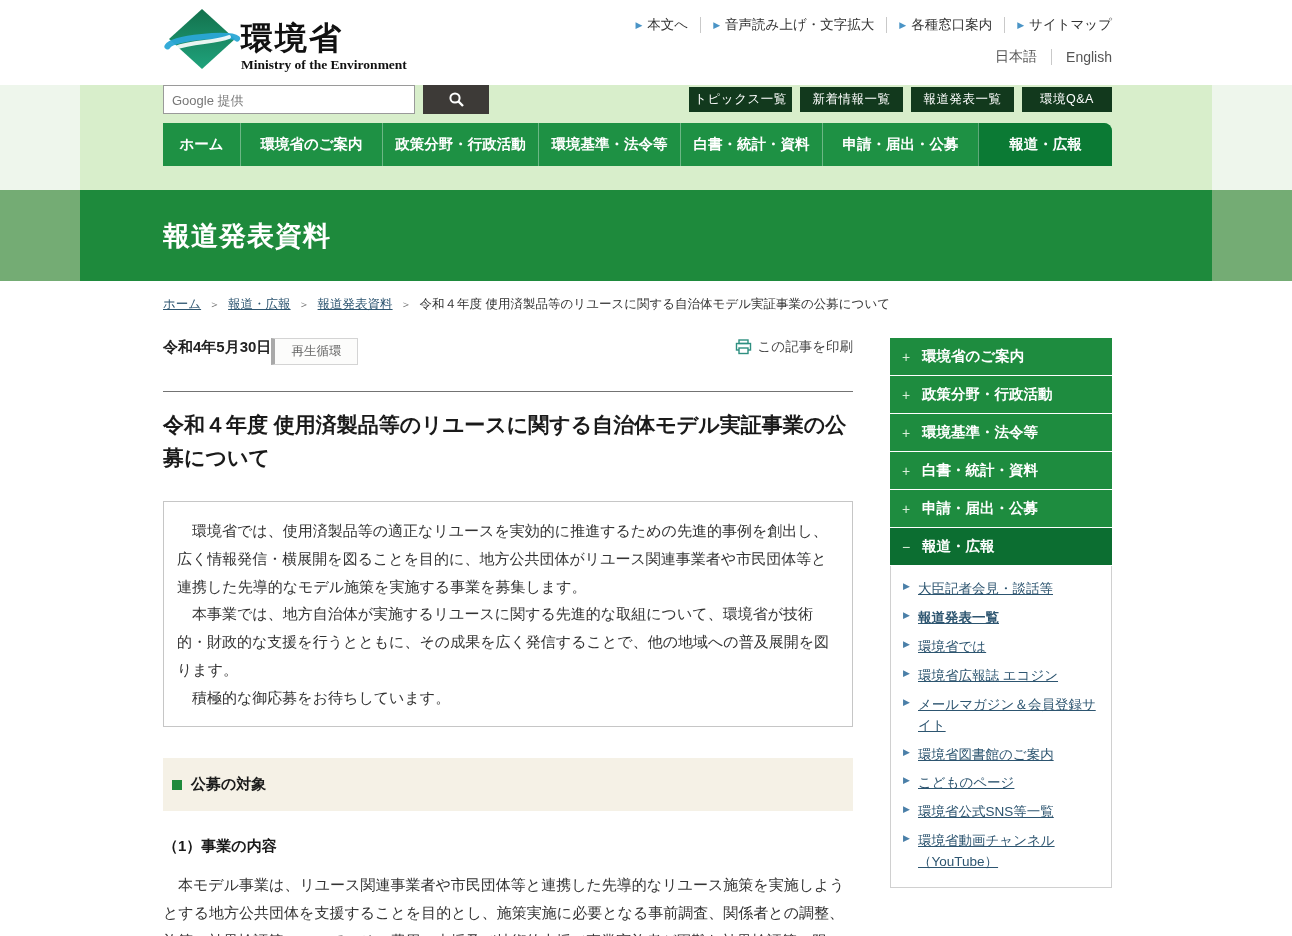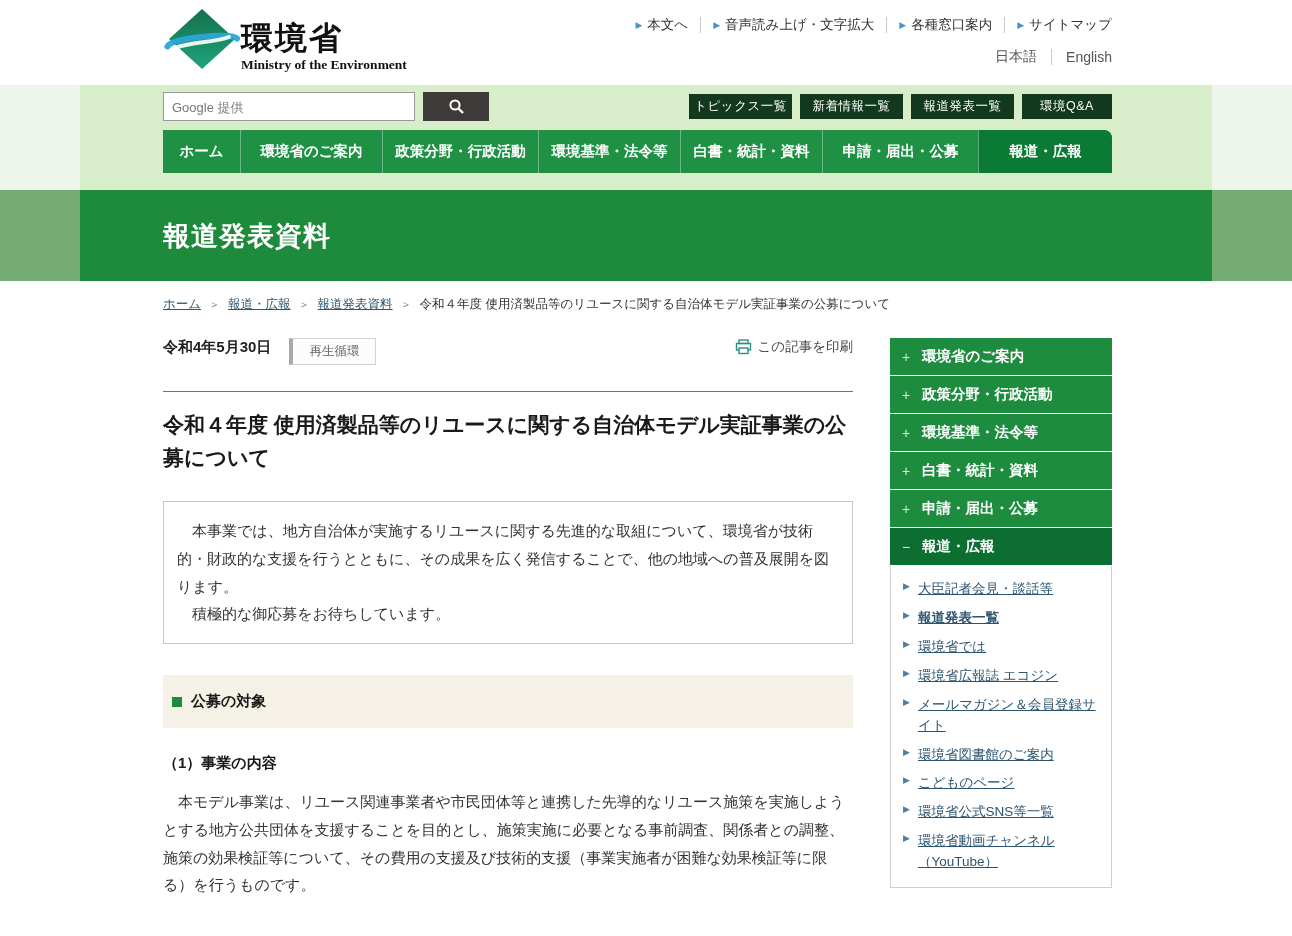--- a/index.html
+++ b/index.html
@@ -22,21 +22,21 @@
   .utility-links .ulink { display:flex; align-items:center; gap:5px; cursor:pointer; white-space:nowrap; }
   .utility-links .sep { width:1px; height:16px; background:#c9c9c9; margin:0 12px; }
   .tri { color:#4a94c6; font-size:9px; line-height:1; }
   .lang-row { display:flex; align-items:center; justify-content:flex-end; margin-top:14px; font-size:14px; color:#555; }
   .lang-row .sep { width:1px; height:16px; background:#c9c9c9; margin:0 14px; }
   .lang-row span { cursor:pointer; }
 
   
   .band-outer { height:105px; background:#eef6ec; }
   .band { height:105px; background:#d8eecb; }
-  .band .inner { padding-top:7px; }
+  .band .inner { }
   .search-row { display:flex; align-items:center; }
   .search-input { width:252px; height:29px; border:1px solid #9a9a9a; background:#fff; padding:0 8px; font-size:14px; color:#333; }
   .search-input::placeholder { color:#777; font-size:13px; }
   .search-btn { width:66px; height:29px; margin-left:8px; background:#3d3a37; border:none; cursor:pointer; display:flex; align-items:center; justify-content:center; }
   .quick-links { margin-left:auto; display:flex; gap:8px; }
   .quick-btn { width:103px; height:25px; background:#12391d; color:#fff; font-size:12.5px; border:none; cursor:pointer; display:flex; align-items:center; justify-content:center; white-space:nowrap; letter-spacing:0.5px; }
   .quick-btn:last-child { width:90px; }
 
   .main-nav { margin-top:9px; height:43px; display:flex; background:#1e9144; border-radius:0 8px 0 0; overflow:hidden; }
   .nav-item { display:flex; align-items:center; justify-content:center; color:#fff; font-size:14.5px; font-weight:bold; cursor:pointer; border-left:1px solid rgba(255,255,255,0.35); white-space:nowrap; }
@@ -54,21 +54,21 @@
   .breadcrumb a { color:#2d5570; text-decoration:underline; cursor:pointer; }
   .breadcrumb .bsep { color:#666; margin:0 8px; font-size:11px; }
 
   
   .main-grid { display:flex; gap:37px; margin-top:25px; align-items:flex-start; }
   .main-col { width:690px; }
   .aside-col { width:222px; }
 
   .date-row { display:flex; align-items:flex-start; padding-bottom:26px; border-bottom:1px solid #737373; }
   .article-date { font-size:15px; font-weight:bold; color:#222; }
-  .category-tag { margin-left:18px; font-size:12.5px; color:#666; background:#fcfcfb; border:1px solid #d4d4d4; border-left:4px solid #a9a9a9; padding:4px 16px; cursor:pointer; }
+  .category-tag { font-size:12.5px; color:#666; background:#fcfcfb; border:1px solid #d4d4d4; border-left:4px solid #a9a9a9; padding:4px 16px; cursor:pointer; }
   .print-link { margin-left:auto; display:flex; align-items:center; gap:6px; font-size:13.5px; color:#444; cursor:pointer; }
 
   .article-title { font-size:21px; font-weight:bold; color:#1a1a1a; line-height:1.55; margin-top:17px; }
 
   .intro-box { margin-top:27px; border:1px solid #c6c6c6; padding:15px 13px; }
   .intro-box p { font-size:15px; line-height:1.85; text-indent:1em; color:#333; }
 
   .section-bar { margin-top:31px; background:#f5f1e6; padding:17px 9px; display:flex; align-items:center; gap:9px; }
   .square-bullet { width:10px; height:10px; background:#1e8a3c; flex:none; }
   .section-bar-label { font-size:15px; font-weight:bold; color:#1a1a1a; }
@@ -203,20 +203,21 @@
             <rect x="1.5" y="4.5" width="14" height="6.5" fill="none" stroke="#2e8f80" stroke-width="1.4"></rect>
             <rect x="4" y="9" width="9" height="5.5" fill="#fff" stroke="#2e8f80" stroke-width="1.4"></rect>
           </svg>
           <span>この記事を印刷</span>
         </span>
       </div>
 
       <h1 class="article-title">令和４年度 使用済製品等のリユースに関する自治体モデル実証事業の公募について</h1>
 
       <div class="intro-box">
+        <p>環境省では、使用済製品等の適正なリユースを実効的に推進するための先進的事例を創出し、広く情報発信・横展開を図ることを目的に、地方公共団体がリユース関連事業者や市民団体等と連携した先導的なモデル施策を実施する事業を募集します。</p>
         <p>本事業では、地方自治体が実施するリユースに関する先進的な取組について、環境省が技術的・財政的な支援を行うとともに、その成果を広く発信することで、他の地域への普及展開を図ります。</p>
         <p>積極的な御応募をお待ちしています。</p>
       </div>
 
       <div class="section-bar">
         <span class="square-bullet"></span>
         <span class="section-bar-label">公募の対象</span>
       </div>
 
       <div class="subsection-heading">（1）事業の内容</div>

